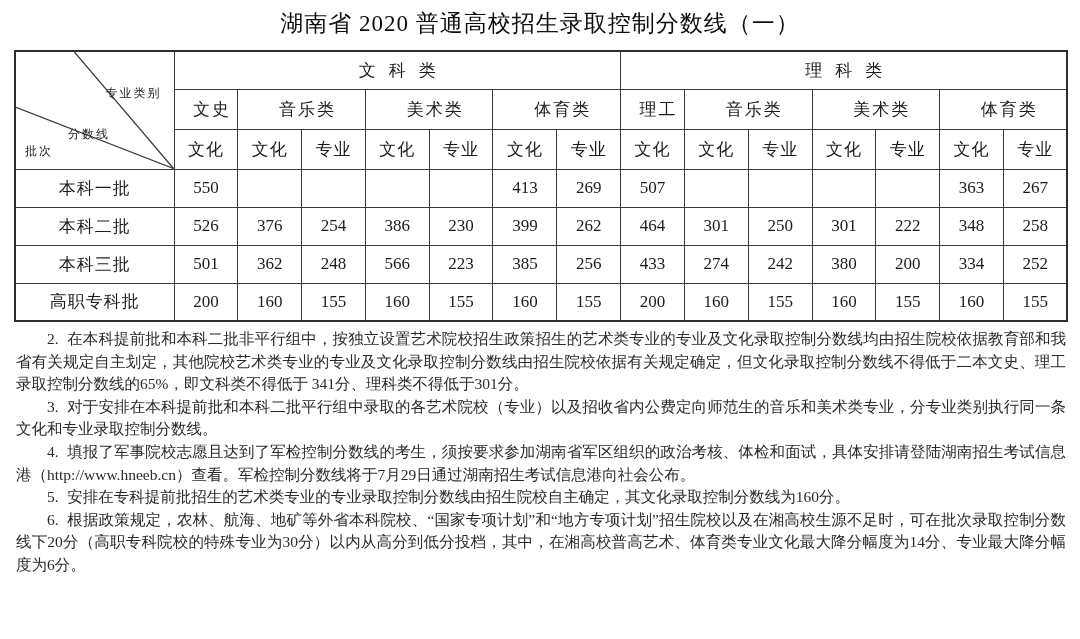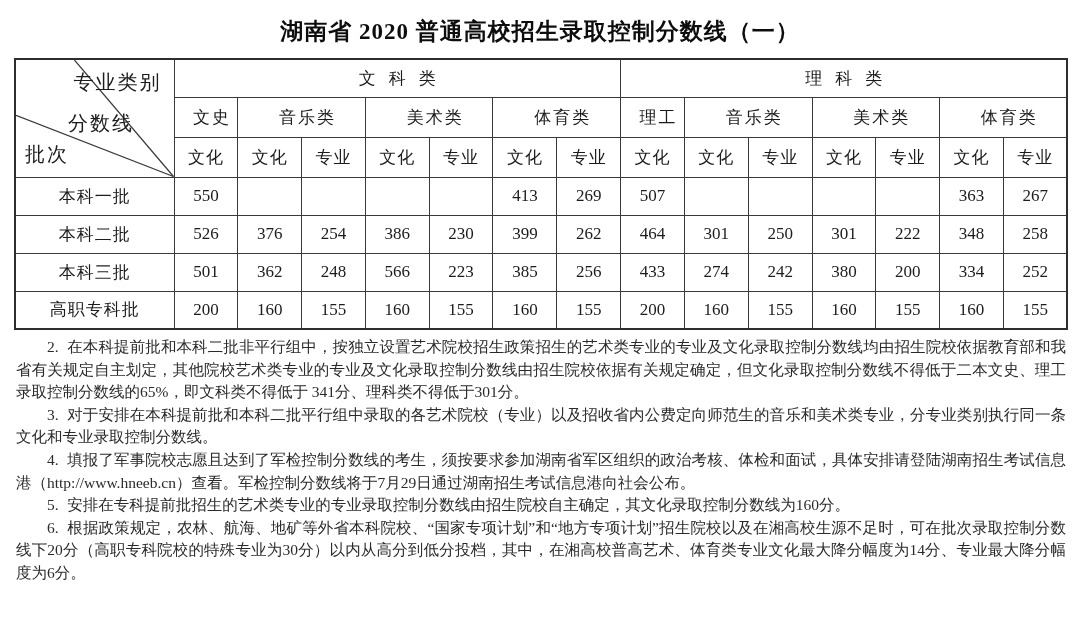--- a/index.html
+++ b/index.html
@@ -8,24 +8,24 @@
     width: 1080px; height: 639px;
     font-family: "Liberation Serif", "DejaVu Serif", serif;
     color: #1f1f1f;
     overflow: hidden;
   }
   .page { width: 1080px; height: 639px; position: relative; }
 
   .doc-title {
     text-align: center;
     font-size: 23px;
-    font-weight: bold;
+    font-weight: normal;
     color: #0d0d0d;
     letter-spacing: 1px;
-    padding-top: 16px;
+    padding-top: 8px;
   }
 
   table.score-table {
     border-collapse: collapse;
     table-layout: fixed;
     width: 1052px;
     margin: 11px 0 0 14px;
     border: 2px solid #2e2e2e;
   }
   table.score-table td {
@@ -45,21 +45,21 @@
   td.sub-header  { letter-spacing: 2px; }
   td.col-header  { letter-spacing: 1px; }
   td.row-label   { letter-spacing: 1px; }
   td.num-cell    { font-family: "Liberation Serif", "DejaVu Serif", serif; }
 
   td.corner-cell {
     position: relative;
     padding: 0;
   }
   .corner-svg { position: absolute; left: 0; top: 0; width: 100%; height: 100%; }
-  .corner-label { position: absolute; font-size: 20px; letter-spacing: 2px; white-space: nowrap; }
+  .corner-label { position: absolute; font-size: 12px; letter-spacing: 2px; white-space: nowrap; margin-top: 24px; }
   .corner-top    { top: 9px; right: 12px; }
   .corner-middle { top: 50px; left: 52px; }
   .corner-bottom { bottom: 9px; left: 9px; }
 
   .notes {
     width: 1050px;
     margin: 6px 0 0 16px;
     font-size: 15.5px;
     line-height: 22.6px;
     color: #2a2a2a;

